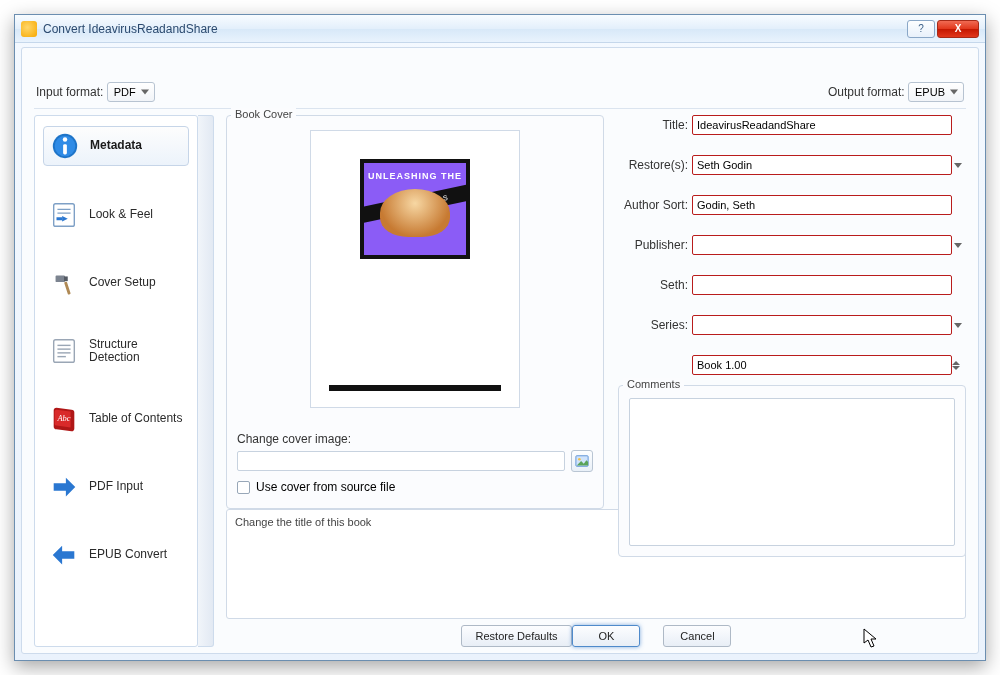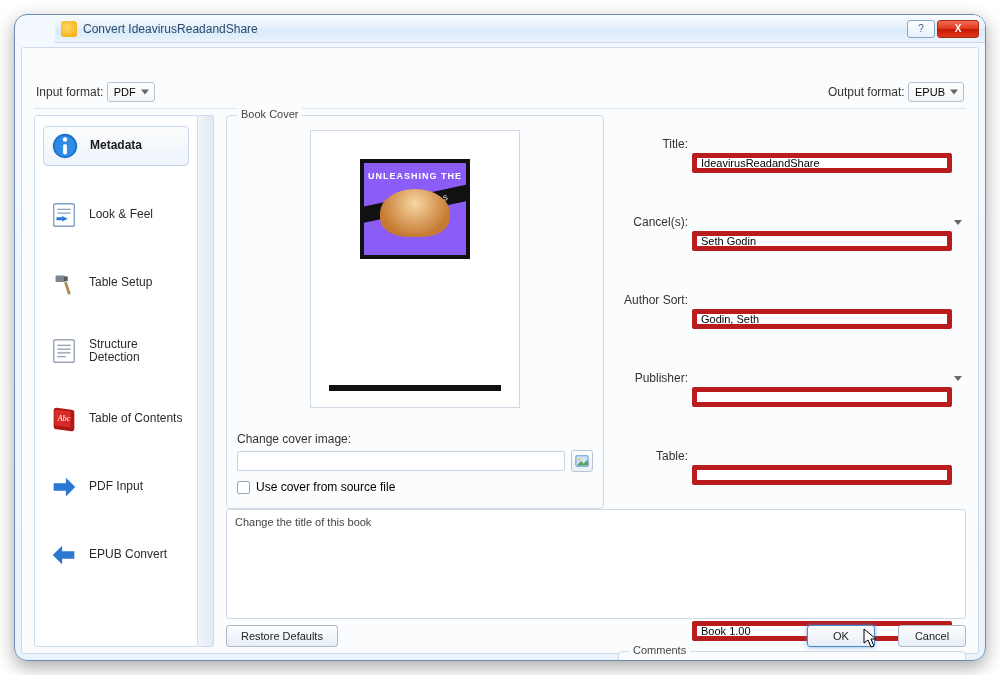--- a/index.html
+++ b/index.html
@@ -10,25 +10,24 @@
     width: 1000px;
     height: 675px;
     position: relative;
     overflow: hidden;
   }
   .window {
     position: absolute;
     left: 14px; top: 14px;
     width: 972px; height: 647px;
     border: 1px solid #6b8eb0;
-    border-radius: 13px;
+    border-radius: 0;
     background: linear-gradient(#f4f9ff, #eaf2fc);
     box-shadow: 0 6px 18px rgba(0,0,0,0.35);
     overflow: hidden;
-    padding-left: 40px;
   }
   .titlebar {
     height: 28px;
     background: linear-gradient(#f8fcff, #e3effb 50%, #d7e8f8 51%, #e9f3fd);
     display: flex;
     align-items: center;
     padding: 0 6px;
     border-bottom: 1px solid #c5d7eb;
   }
   .titlebar .app-icon {
@@ -151,21 +150,21 @@
   }
   .groupbox {
     border: 1px solid #d0dae7;
     border-radius: 4px;
     position: relative;
     padding: 12px 10px 10px 10px;
     background: #fbfcfe;
   }
   .groupbox > .gtitle {
     position: absolute;
-    top: -8px; left: 10px;
+    top: -8px; left: 4px;
     background: #fbfcfe;
     padding: 0 4px;
     font-size: 11px;
     color: #444;
   }
   .cover-col { width: 378px; display: flex; flex-direction: column; }
   .cover-preview {
     background: #fff;
     border: 1px solid #d0dae7;
     margin: 2px auto 10px auto;
@@ -222,23 +221,23 @@
   .meta-col { flex: 1; display: flex; flex-direction: column; }
   .meta-grid {
     display: grid;
     grid-template-columns: 74px 1fr 14px;
     row-gap: 20px;
     align-items: center;
     margin-bottom: 10px;
   }
   .meta-grid .mlabel { text-align: right; padding-right: 4px; color: #333; }
   .meta-grid .minput {
-    height: 20px; border: 5px solid #b91c1c; border-radius: 2px;
+    height: 20px; border: 1px solid #b91c1c; border-radius: 2px;
     background: #fff; padding: 0 4px; font-size: 11px;
-    display: flex; align-items: center; margin-top: 38px;
+    display: flex; align-items: center;
   }
   .dd-arrow {
     width: 12px; height: 18px;
     display: flex; align-items: center; justify-content: center;
   }
   .dd-arrow::after {
     content: "";
     border-left: 4px solid transparent;
     border-right: 4px solid transparent;
     border-top: 5px solid #666;
@@ -257,21 +256,21 @@
   .help-box {
     height: 110px;
     border: 1px solid #d0dae7;
     border-radius: 3px;
     background: #fff;
     margin-top: 0;
     padding: 6px 8px;
     font-size: 11px; color: #444;
   }
   .footer {
-    display: flex; align-items: center; justify-content: space-between;
+    display: flex; align-items: center; justify-content: center;
     padding-top: 6px;
   }
   .btn {
     height: 22px; min-width: 68px;
     border: 1px solid #aeb9c6;
     border-radius: 3px;
     background: linear-gradient(#fcfdff,#e8eef6);
     font-size: 11px; color: #222;
     padding: 0 14px;
     display: inline-flex; align-items: center; justify-content: center;
@@ -350,21 +349,21 @@
             <span class="nav-label">Look &amp; Feel</span>
           </div>
           <div class="nav-item">
             <span class="nav-icon">
               <svg viewBox="0 0 32 32">
                   <rect x="7" y="8" width="10" height="7" rx="1" fill="#7c8490"></rect>
                   <rect x="16" y="9" width="4" height="5" fill="#545a63"></rect>
                   <rect x="16" y="15" width="3" height="14" rx="1" transform="rotate(-18 17 15)" fill="#b08a55"></rect>
                 </svg>
             </span>
-            <span class="nav-label">Table Setup</span>
+            <span class="nav-label">Cover Setup</span>
           </div>
           <div class="nav-item">
             <span class="nav-icon">
               <svg viewBox="0 0 32 32">
                   <rect x="5" y="4" width="22" height="24" rx="2" fill="#fff" stroke="#9aa6b5" stroke-width="1.5"></rect>
                   <line x1="9" y1="10" x2="23" y2="10" stroke="#9aa6b5" stroke-width="1.5"></line>
                   <line x1="9" y1="14" x2="23" y2="14" stroke="#9aa6b5" stroke-width="1.5"></line>
                   <line x1="9" y1="18" x2="23" y2="18" stroke="#9aa6b5" stroke-width="1.5"></line>
                   <line x1="9" y1="22" x2="18" y2="22" stroke="#9aa6b5" stroke-width="1.5"></line>
                 </svg>
@@ -431,33 +430,33 @@
               </div>
             </div>
           </div>
 
           <div class="meta-col">
             <div class="meta-grid">
               <span class="mlabel">Title:</span>
               <div class="minput">IdeavirusReadandShare</div>
               <span></span>
 
-              <span class="mlabel">Cancel(s):</span>
+              <span class="mlabel">Restore(s):</span>
               <div class="minput">Seth Godin</div>
               <span class="dd-arrow"></span>
 
               <span class="mlabel">Author Sort:</span>
               <div class="minput">Godin, Seth</div>
               <span></span>
 
               <span class="mlabel">Publisher:</span>
               <div class="minput"></div>
               <span class="dd-arrow"></span>
 
-              <span class="mlabel">Table:</span>
+              <span class="mlabel">Seth:</span>
               <div class="minput"></div>
               <span></span>
 
               <span class="mlabel">Series:</span>
               <div class="minput"></div>
               <span class="dd-arrow"></span>
 
               <span></span>
               <div class="minput">Book 1.00</div>
               <span class="spinner">

